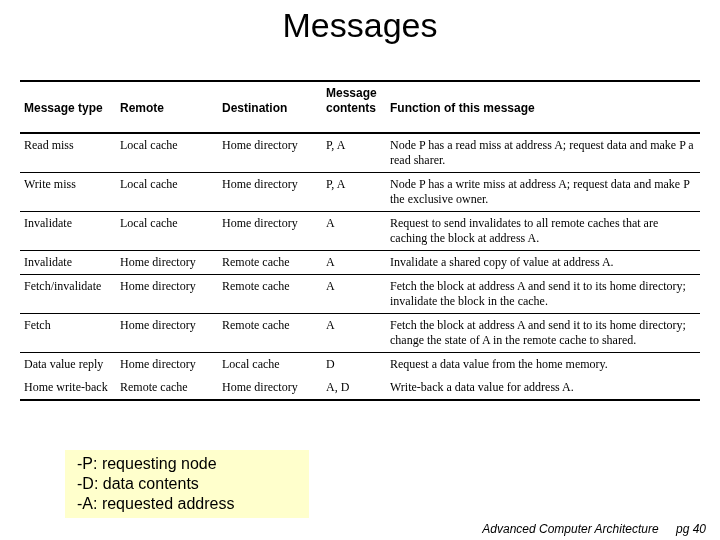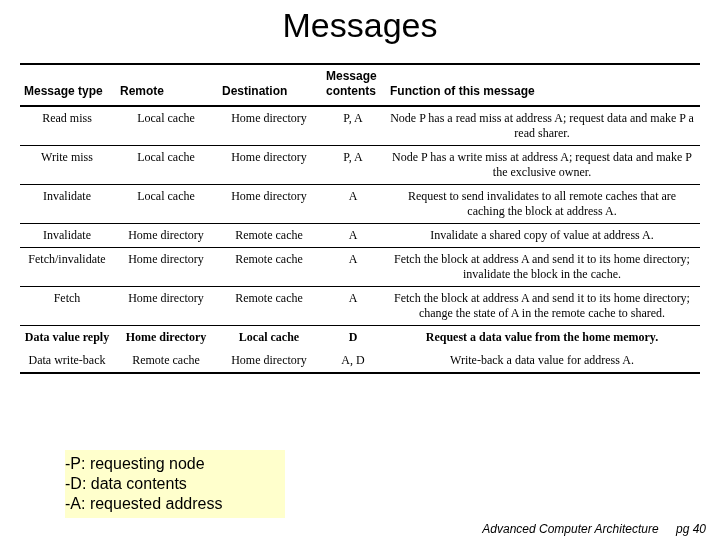--- a/index.html
+++ b/index.html
@@ -16,67 +16,65 @@
     position: relative;
     width: 720px;
     height: 540px;
     box-sizing: border-box;
   }
   .title {
     font-family: "Comic Sans MS", "Comic Sans", cursive, sans-serif;
     font-size: 34px;
     text-align: center;
     margin-top: 6px;
-    margin-bottom: 18px;
+    margin-bottom: 35px;
   }
   table.msg {
     border-collapse: collapse;
     width: 680px;
     margin: 0 auto;
     font-size: 12px;
     line-height: 1.25;
   }
   table.msg thead th {
     font-family: Arial, Helvetica, sans-serif;
     font-weight: bold;
     font-size: 12px;
     text-align: left;
     vertical-align: bottom;
-    padding: 4px 6px 6px 4px;
+    padding: 4px 6px 16px 4px;
     border-top: 2px solid #000;
     border-bottom: 2px solid #000;
   }
   table.msg tbody td {
     vertical-align: top;
     padding: 4px 6px 4px 4px;
     border-bottom: 1px solid #000;
-    text-align: center;
   }
   
   tbody tr.noborder td {
     border-bottom: none;
-    font-weight: bold;
   }
   
   tbody tr.bottomheavy td {
     border-bottom: 2px solid #000;
   }
   .col-mt  { width: 96px; }
   .col-src { width: 102px; }
   .col-dst { width: 104px; }
   .col-mc  { width: 64px; }
   .col-fn  { width: auto; }
 
   .legend {
     position: absolute;
     left: 65px;
     top: 444px;
     width: 220px;
     background: #ffffcc;
-    padding: 4px 0;
+    padding: 4px 12px;
     font-family: "Comic Sans MS", "Comic Sans", cursive, sans-serif;
     font-size: 16px;
     line-height: 1.25;
   }
   .footer {
     position: absolute;
     bottom: 10px;
     left: 0;
     right: 14px;
     font-family: Arial, Helvetica, sans-serif;
@@ -157,21 +155,21 @@
         <td>Fetch the block at address A and send it to its home directory; change the state of A in the remote cache to shared.</td>
       </tr>
       <tr class="noborder">
         <td>Data value reply</td>
         <td>Home directory</td>
         <td>Local cache</td>
         <td>D</td>
         <td>Request a data value from the home memory.</td>
       </tr>
       <tr class="bottomheavy">
-        <td>Data write-back</td>
+        <td>Home write-back</td>
         <td>Remote cache</td>
         <td>Home directory</td>
         <td>A, D</td>
         <td>Write-back a data value for address A.</td>
       </tr>
     </tbody>
   </table>
 
   <div class="legend">
     <div>-P: requesting node</div>

